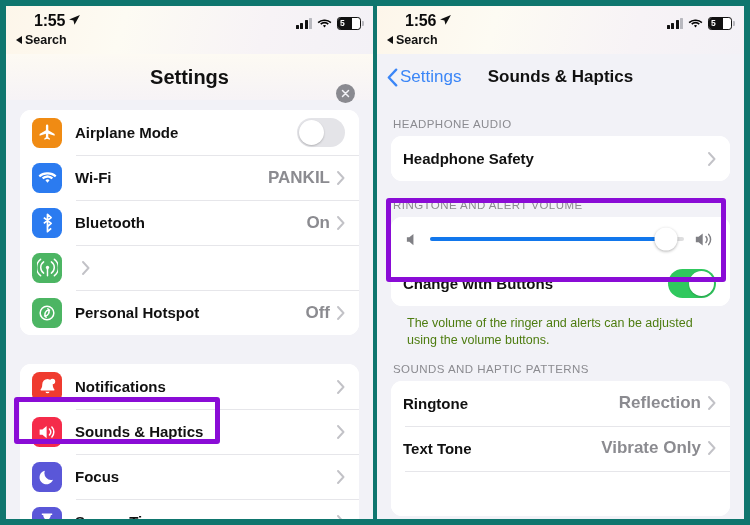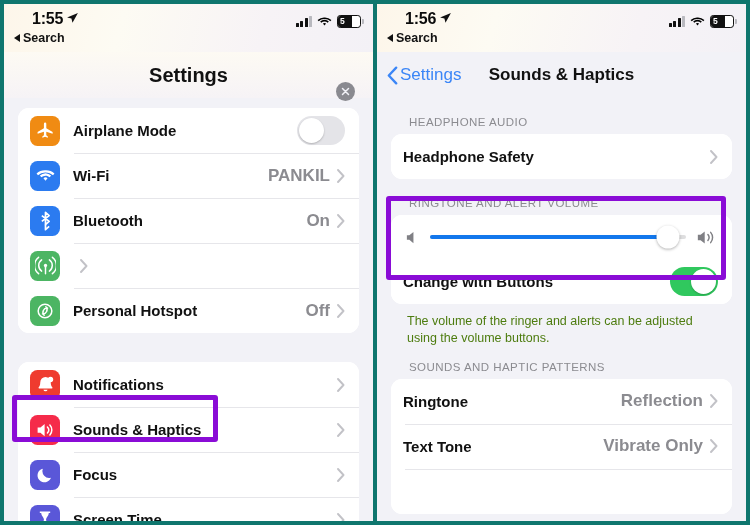--- a/index.html
+++ b/index.html
@@ -8,21 +8,21 @@
     font-family: "Liberation Sans", sans-serif;
     background: #c9a8c9;
     overflow: hidden;
   }
   .stage { position: relative; width: 750px; height: 525px; display: flex; }
 
   .phone {
     position: relative;
     width: 375px; height: 525px;
     background: #f2f2f7;
-    border: 4px solid #0f766e;
+    border: 6px solid #0f766e;
     overflow: hidden;
   }
   .phone.left { border-right-width: 2px; }
   .phone.right { border-left-width: 2px; }
 
   
   .statusbar {
     position: relative;
     height: 48px;
     background: linear-gradient(105deg,#fdf6ea 0%, #fdfbf3 32%, #f7f3f6 70%, #f3f1f6 100%);
@@ -103,21 +103,21 @@
   .nav-title{
     position:absolute; left:0; right:0;
     text-align:center; font-size:17px; font-weight:bold; color:#111;
     pointer-events:none;
   }
 
   
   .scroll { position:relative; }
   .group-hdr{
     font-size:11.5px; color:#8b8b90; letter-spacing:.45px;
-    padding: 18px 0 6px 32px; text-transform:uppercase;
+    padding: 18px 0 6px 16px; text-transform:uppercase;
   }
   .card{
     margin: 0 14px; background:#fff; border-radius:11px; overflow:hidden;
   }
   .row{
     display:flex; align-items:center; height:45px;
     padding: 0 14px 0 12px; position:relative; background:#fff;font-weight:bold;
   }
   .row + .row::before{
     content:""; position:absolute; left:56px; right:0; top:0;

